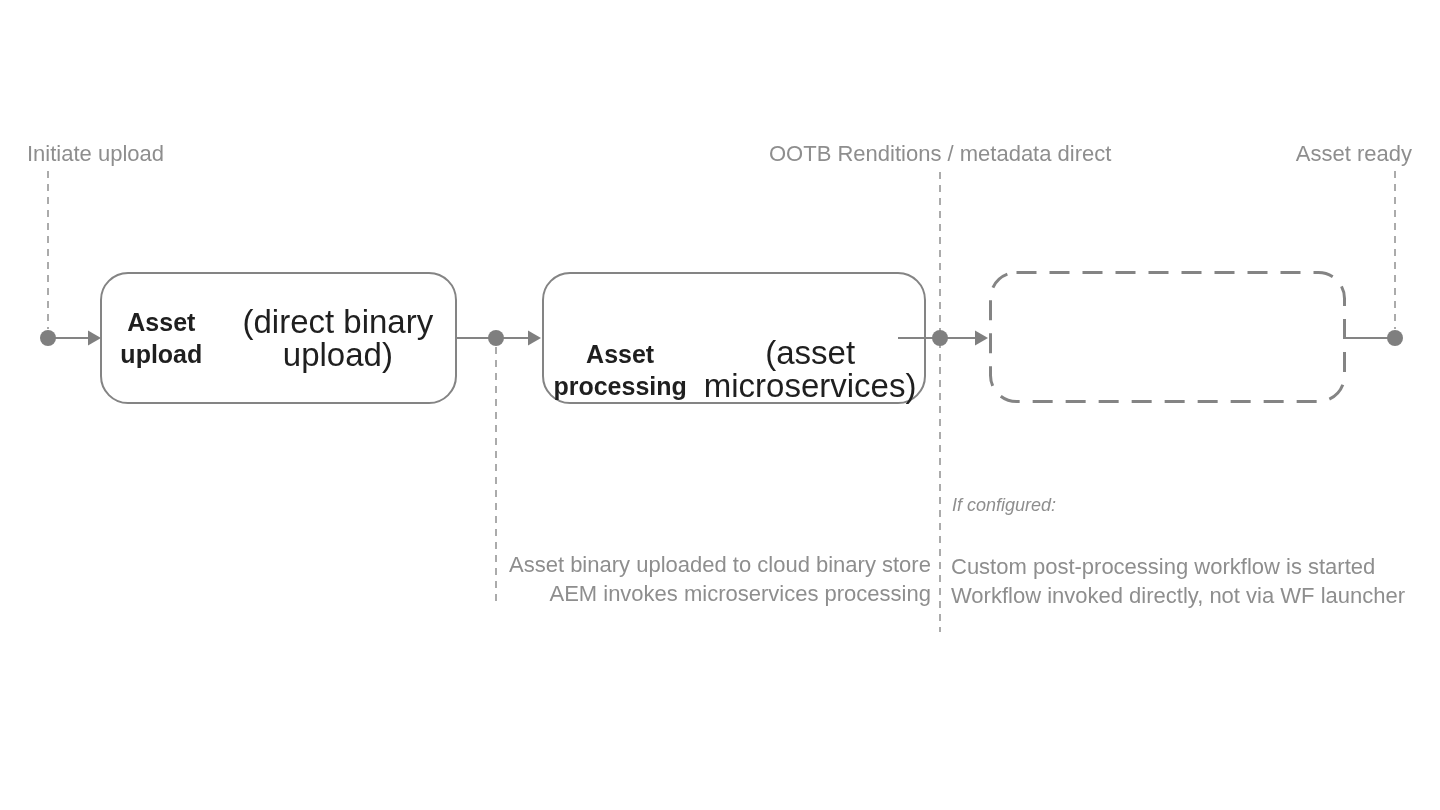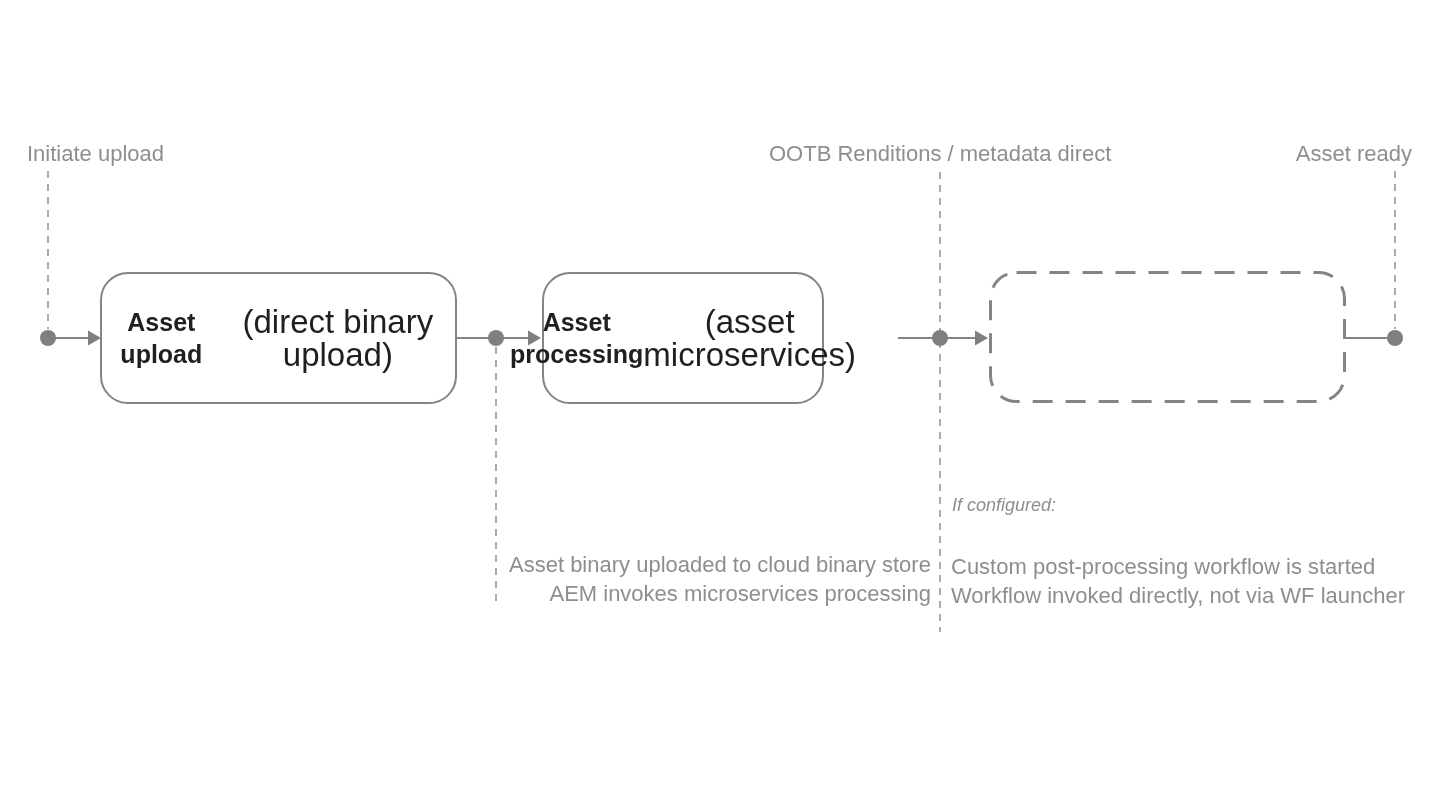--- a/index.html
+++ b/index.html
@@ -29,21 +29,21 @@
   
   .node{
     position:absolute;top:272px;height:132px;
     display:flex;flex-direction:row;align-items:center;justify-content:center;
     background:var(--bg);border-radius:28px;
     text-align:center;
   }
   .node-solid{border:2.5px solid var(--line);}
   .node-dashed{border:none;} 
   .node-upload{left:100px;width:357px;}
-  .node-processing{left:542px;width:282px;}
+  .node-processing{left:542px;width:384px;align-items:flex-end;}
   .node-postprocess{left:989px;width:357px;top:271px;}
   .node-title{
     font-size:25px;font-weight:700;color:var(--ink);line-height:32px;
   }
   .node-subtitle{
     font-size:33px;font-weight:400;color:var(--ink);line-height:33px;
   }
 
   
   .annotation{position:absolute;font-size:22px;line-height:29px;color:var(--label);white-space:nowrap;}

